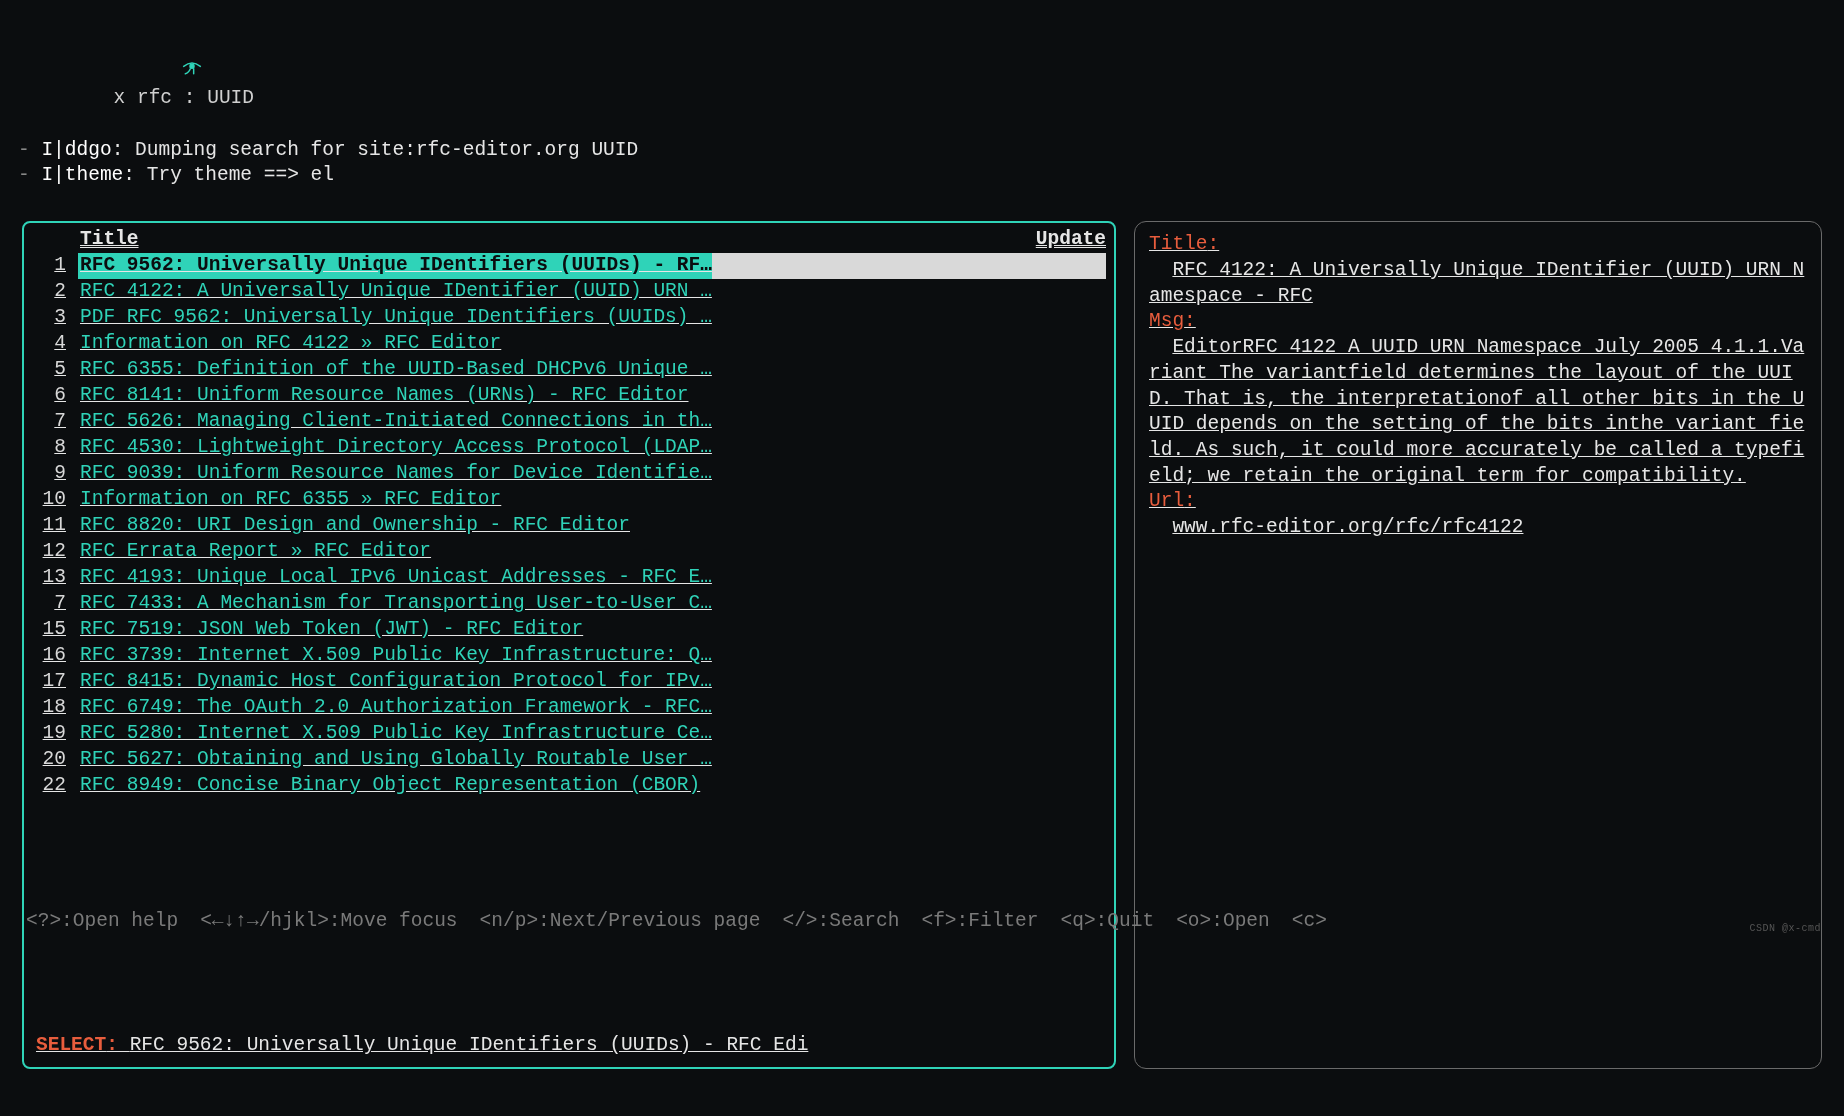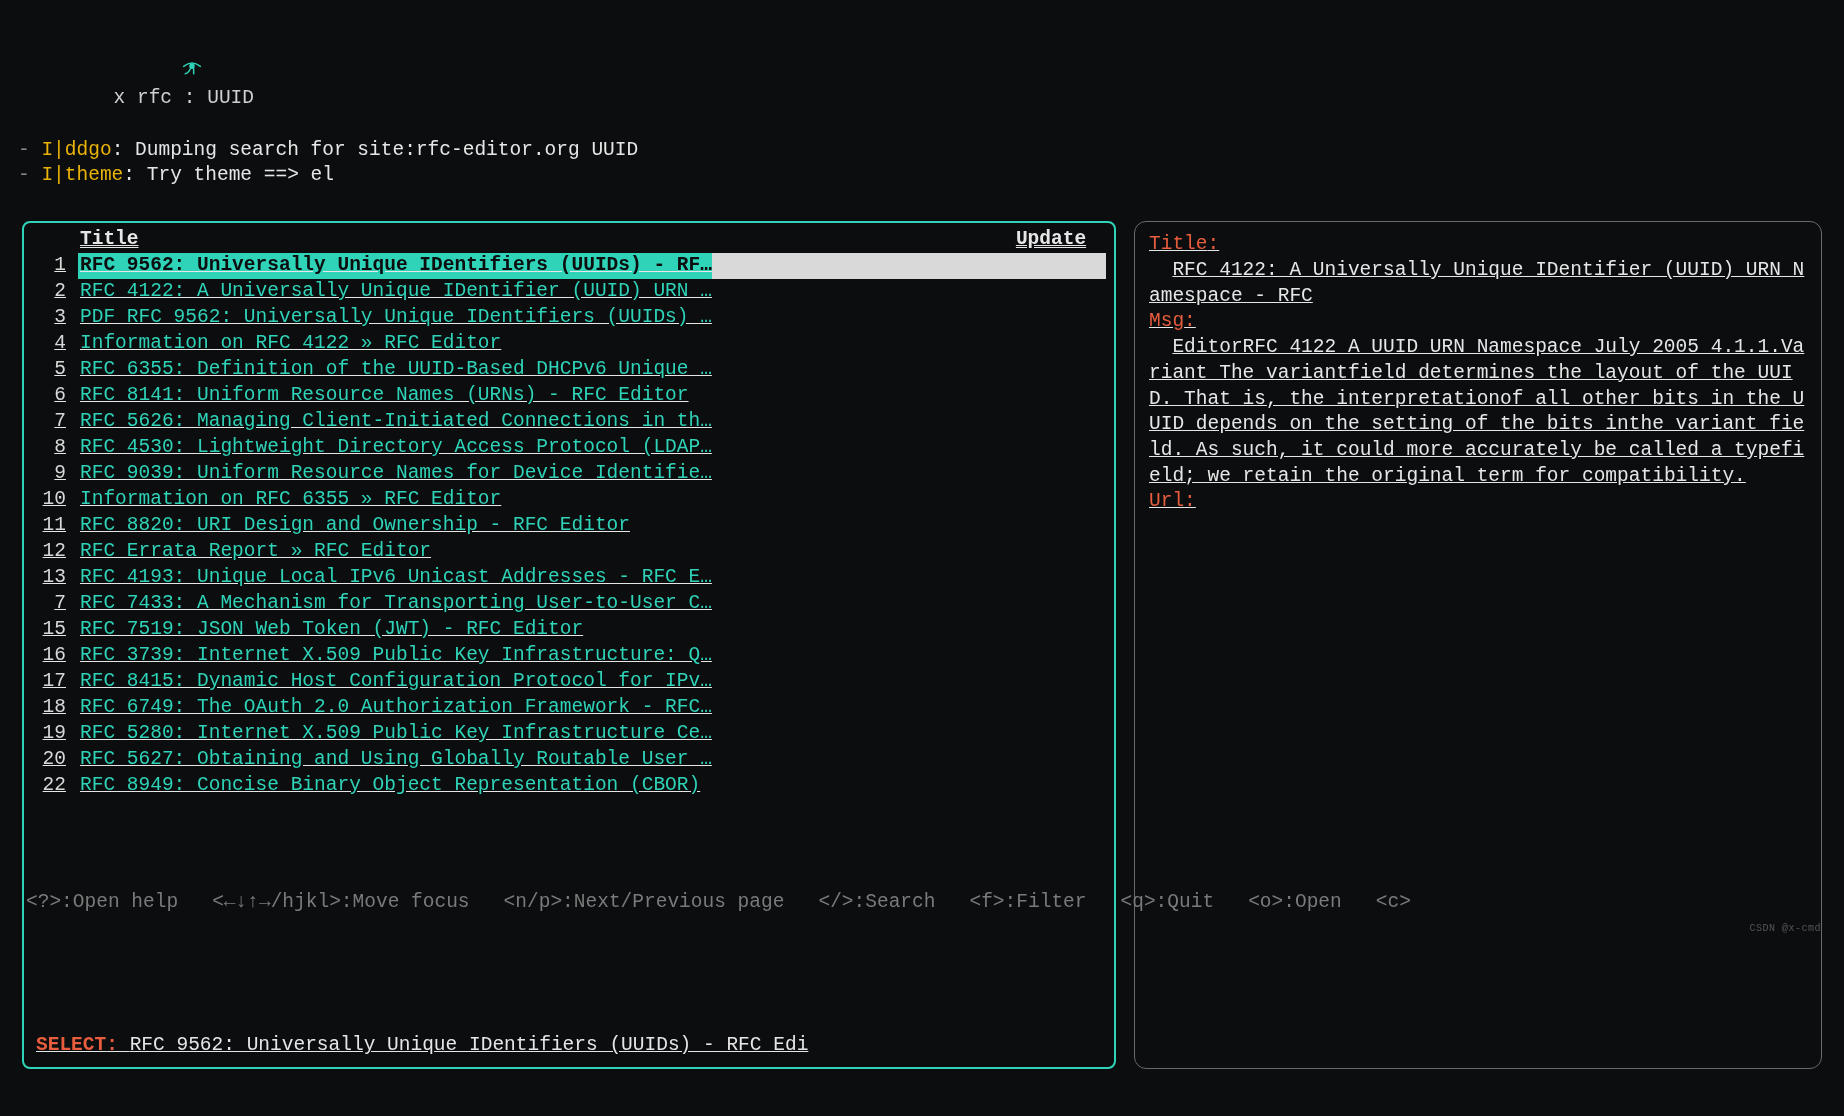--- a/index.html
+++ b/index.html
@@ -16,21 +16,21 @@
     width: 1844px; height: 937px;
     background: #0b0d0f;
     position: relative;
     padding: 8px 14px 0 14px;
   }
   .top-lines { padding-left: 4px; }
   .top-line { white-space: pre; }
   .eye-icon { color: #2fd3b8; display:inline-block; width:1.3em; }
   .cmd { color: #d0d0d0; }
   .dash { color: #888; }
-  .ilabel { color: #eab308; }
+  .ilabel { color: #ffffff; }
   .white { color: #e6e6e6; }
 
   .panels {
     display: flex;
     gap: 18px;
     margin-top: 32px;
     padding: 0 8px;
     text-decoration: underline;
   }
   .list-panel {
@@ -49,21 +49,21 @@
     border-radius: 12px;
     padding: 10px 14px;
     overflow: hidden;
   }
   .list-header {
     display: flex;
     padding: 4px 8px 0 8px;
   }
   .col-num { width: 46px; text-align:right; padding-right: 12px; color:#e6e6e6;}
   .col-title-h { flex:1; color:#e6e6e6; font-weight:bold; text-decoration: underline; text-underline-offset: 3px; padding-left: 2px; }
-  .col-update-h { width:110px; color:#e6e6e6; font-weight:bold; text-decoration: underline; text-underline-offset: 3px; text-align:center; }
+  .col-update-h { width:110px; color:#e6e6e6; font-weight:bold; text-decoration: underline; text-underline-offset: 3px; text-align:right; }
   .list-body { flex:1; padding: 0 8px 2px 8px; overflow:hidden; }
   .row { display:flex; align-items:center; height:26px; cursor:pointer; }
   .row .num { width:46px; text-align:right; padding-right:12px; color:#d8d8d8; }
   .row .title { flex:1; color:#2fd3b8; white-space:nowrap; overflow:hidden; text-overflow:clip; padding-left:2px; }
   .row.selected .title-wrap {
     background:#5eead4;
     display:flex; flex:1;
   }
   .row.selected .title {
     background:#2fd3b8; color:#0b0d0f; font-weight:600;
@@ -77,25 +77,25 @@
     white-space:nowrap; overflow:hidden;
   }
   .select-label { color:#e85d3d; font-weight:700; }
   .select-val { color:#e6e6e6; }
 
   .detail-panel .lbl { color:#e85d3d; }
   .detail-panel .txt { color:#e6e6e6; white-space:pre-wrap; word-break:break-all; }
   .detail-indent { padding-left: 2ch; display:block; }
 
   .footer {
-    position:absolute; left:0; right:0; bottom:21px;
+    position:absolute; left:0; right:0; bottom:2px;
     padding: 0 26px;
     color:#7a7a7a;
     white-space:nowrap;
-    display:flex; gap:34px;
+    display:flex; gap:22px;
     font-size:19.5px;
   }
   .footer .grp { color:#7a7a7a; }
   .watermark {
     position:absolute; right:23px; bottom:2px;
     font-size:10px; color:#555; letter-spacing:0.5px;
   }
 </style>
 </head>
 <body>
@@ -237,20 +237,21 @@
         <span class="select-label">SELECT</span><span class="select-label">: </span><span class="select-val">RFC 9562: Universally Unique IDentifiers (UUIDs) - RFC Edi</span>
       </div>
     </div>
 
     <div class="detail-panel">
       <div><span class="lbl">Title</span><span class="lbl">:</span></div>
       <div class="txt" style="text-indent:2ch;">RFC 4122: A Universally Unique IDentifier (UUID) URN Namespace - RFC</div>
       <div><span class="lbl">Msg</span><span class="lbl">:</span></div>
       <div class="txt" style="text-indent:2ch;">EditorRFC 4122 A UUID URN Namespace July 2005 4.1.1.Variant The variantfield determines the layout of the UUID. That is, the interpretationof all other bits in the UUID depends on the setting of the bits inthe variant field. As such, it could more accurately be called a typefield; we retain the original term for compatibility.</div>
       <div><span class="lbl">Url</span><span class="lbl">:</span></div>
+      <div class="txt detail-indent">www.rfc-editor.org/rfc/rfc4122</div>
     </div>
   </div>
 
   <div class="footer">
     <span class="grp">&lt;?&gt;:Open help</span>
     <span class="grp">&lt;←↓↑→/hjkl&gt;:Move focus</span>
     <span class="grp">&lt;n/p&gt;:Next/Previous page</span>
     <span class="grp">&lt;/&gt;:Search</span>
     <span class="grp">&lt;f&gt;:Filter</span>
     <span class="grp">&lt;q&gt;:Quit</span>

